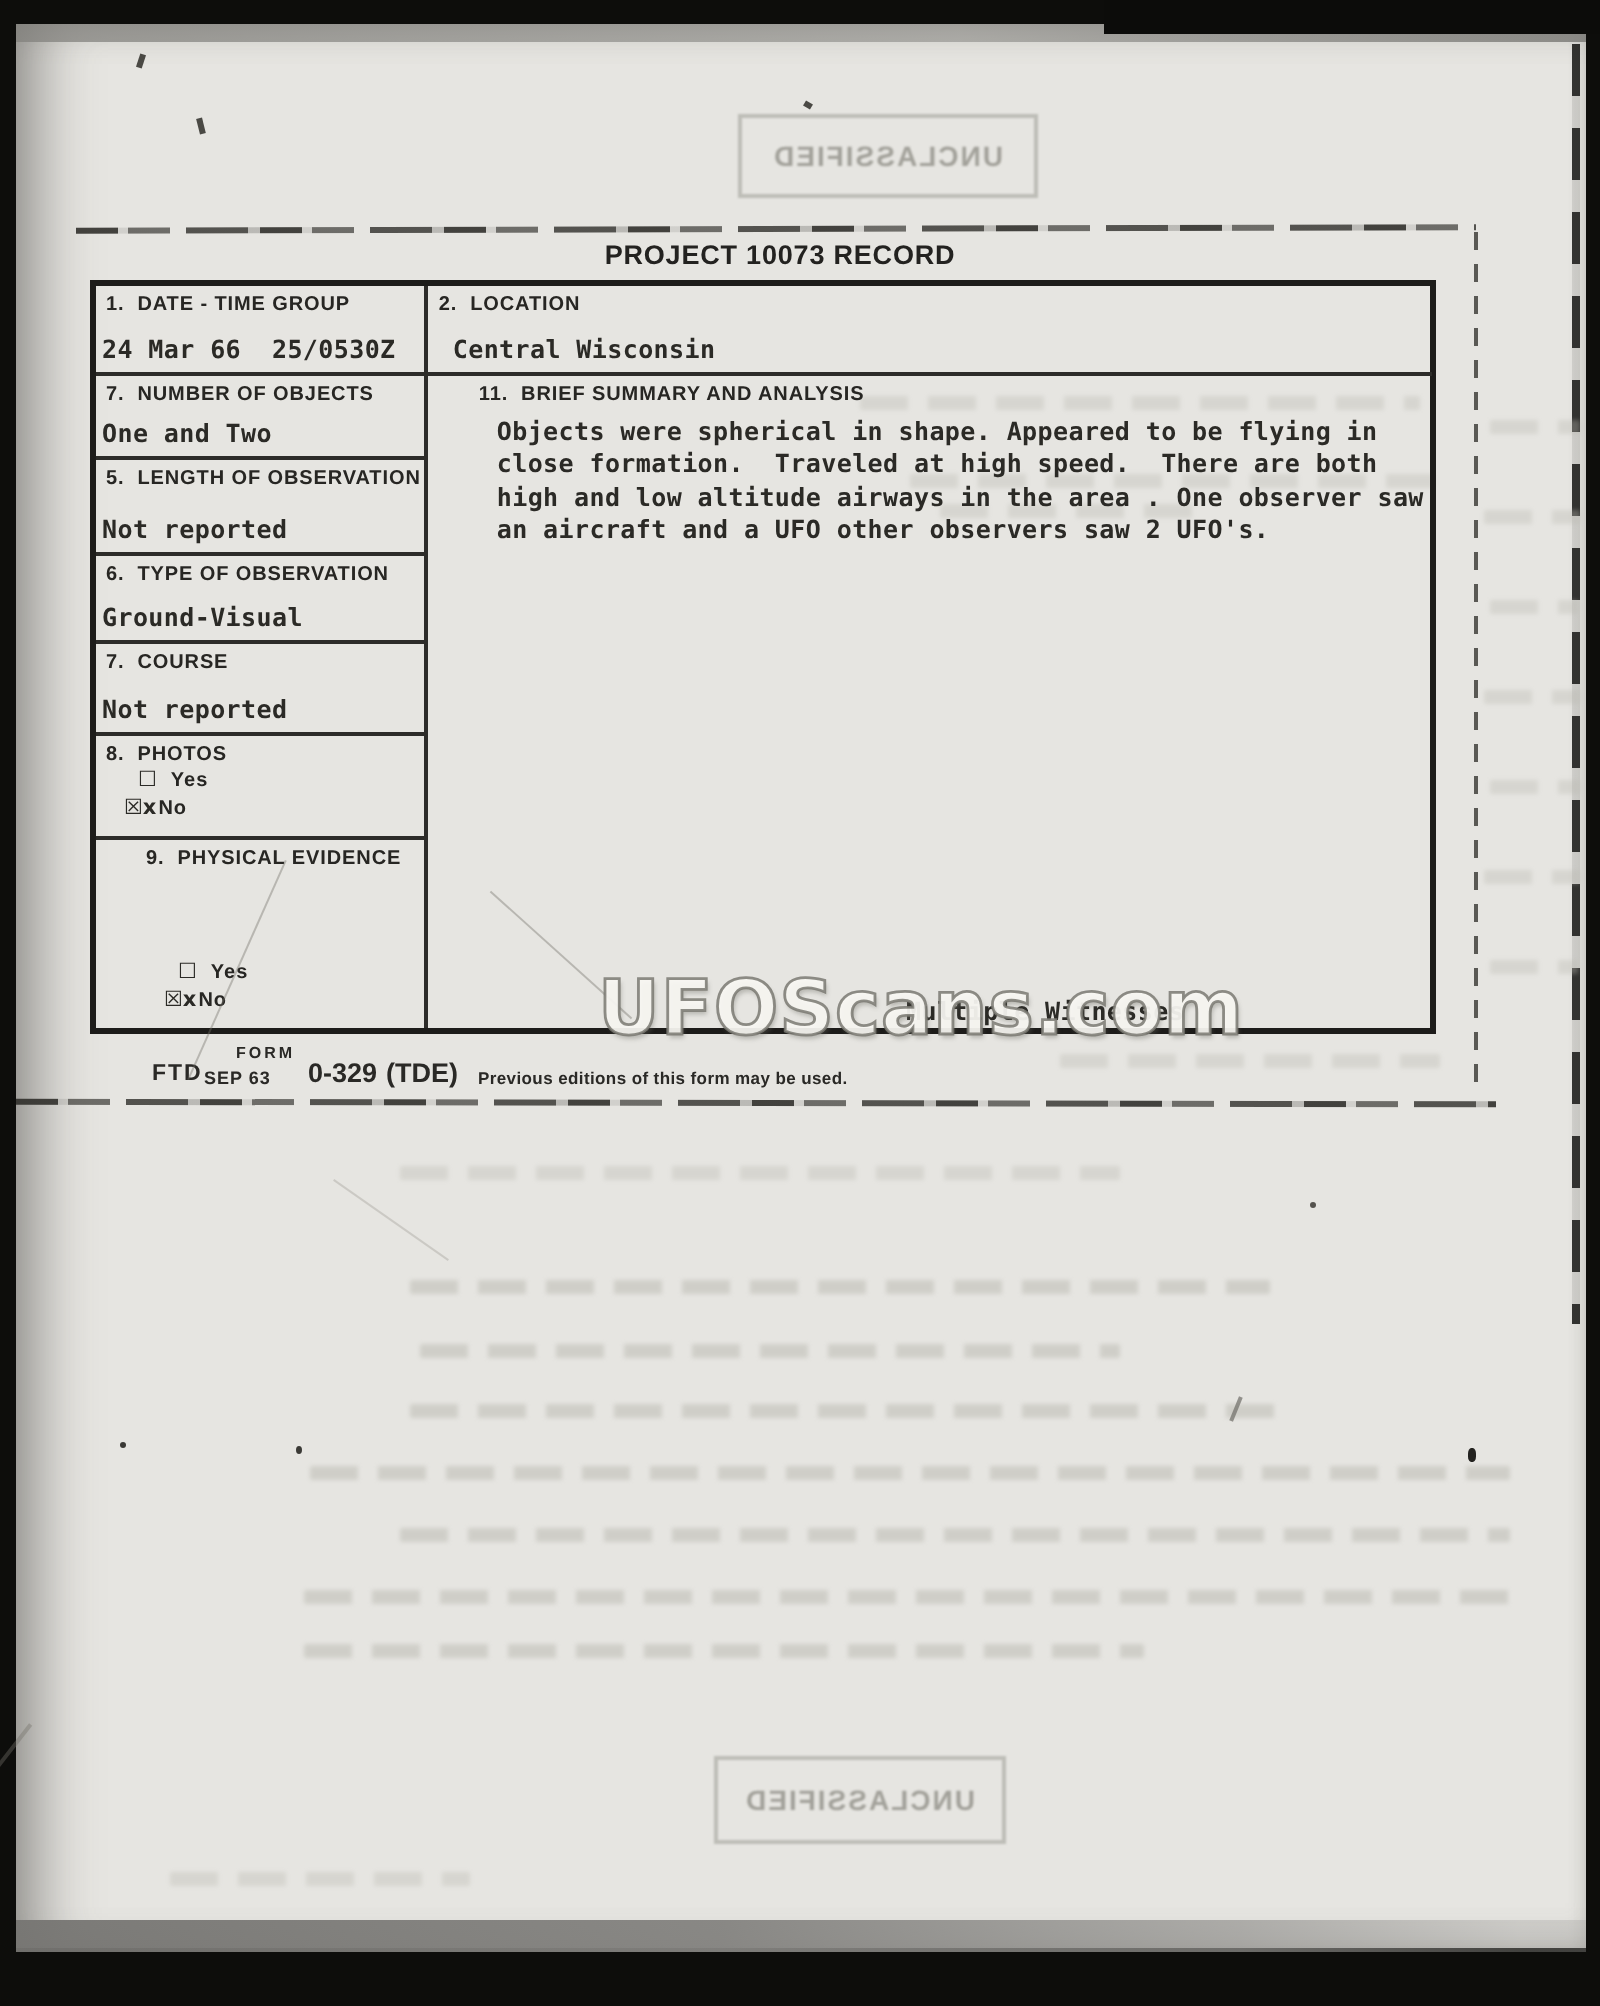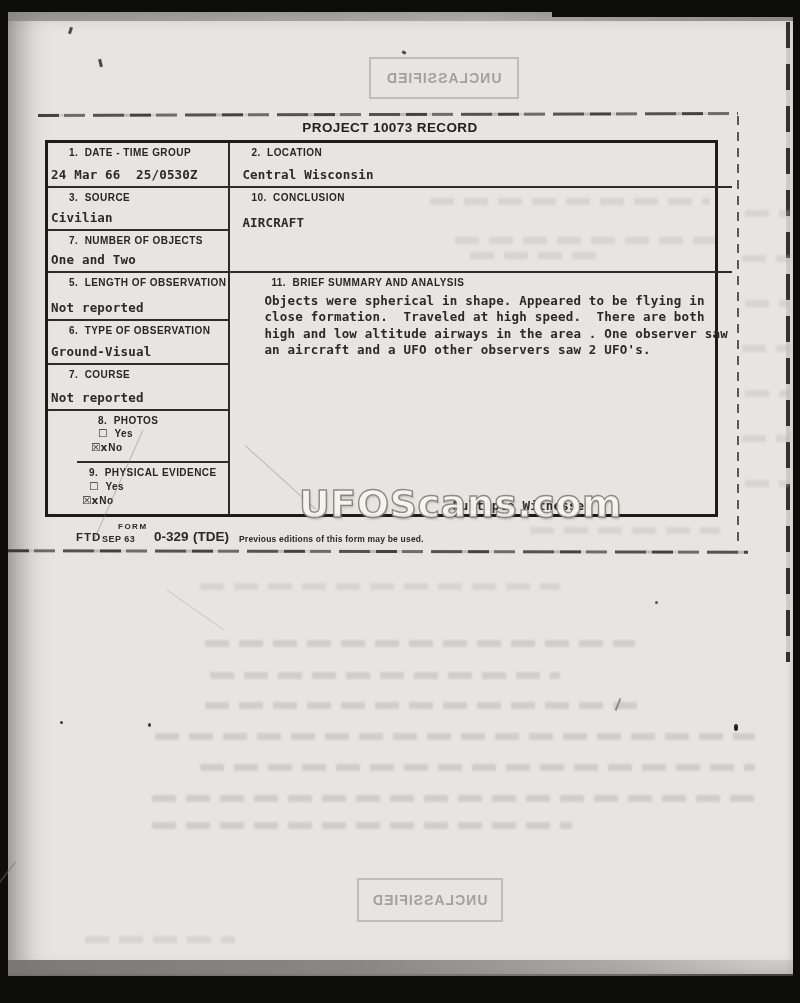--- a/index.html
+++ b/index.html
@@ -31,21 +31,21 @@
 
   
   #form-box { position:absolute; left:45px; top:140px; width:673px; height:377px;
     border:3px solid #1d1c1a; display:flex; }
   #form-title { position:absolute; left:230px; top:120px; width:320px; text-align:center;
     font-weight:700; font-size:13.5px; letter-spacing:.4px; color:#232220; }
   .col-left { width:183px; border-right:2px solid #2d2c29; display:flex; flex-direction:column; }
   .col-right { flex:1; display:flex; flex-direction:column; }
   .cell { position:relative; border-bottom:2px solid #2d2c29; display:flex; flex-direction:column; justify-content:space-between; }
   .cell.last { border-bottom:none; flex:1;margin-left:20px; }
-  .flabel { font-weight:700; font-size:10px; letter-spacing:.45px; color:#272623; padding:4px 2px 0 21px; white-space:pre; }
+  .flabel { font-weight:700; font-size:10px; letter-spacing:.45px; color:#272623; padding:4px 2px 0 5px; white-space:pre; }
   .typed { font-family:"DejaVu Sans Mono", monospace; font-weight:700; font-size:12.5px;
     color:#2b2a26; white-space:pre; letter-spacing:.2px; }
   .cell .value { margin:0 0 4px 3px; }
   .col-right .value { margin-left:12px; }
   .cbline { display:flex; align-items:center; gap:7px; margin-left:21px; line-height:13px; }
   .cbline.no { margin-left:14px; gap:1px; margin-top:1px; }
   .cbglyph { font-family:"DejaVu Sans", sans-serif; font-size:10.5px; font-weight:700; color:#2b2a26; }
   .cblabel { font-weight:700; font-size:10px; letter-spacing:.5px; color:#272623; }
   .cb-stack { margin-bottom:7px; }
   #summary-lines { padding:5px 4px 0 14px; line-height:16.4px; }
@@ -120,41 +120,37 @@
 <div class="vdash" style="left:737px; top:116px; height:430px;"></div>
 
 <div id="form-title">PROJECT 10073 RECORD</div>
 
 <div id="form-box">
   <div class="col-left">
     <div class="cell" style="height:45px;">
       <div class="flabel">1.  DATE - TIME GROUP</div>
       <div class="typed value">24 Mar 66  25/0530Z</div>
     </div>
-    <div class="cell" style="height:43px;">
-      <div class="flabel">3.  SOURCE</div>
-      <div class="typed value">Civilian</div>
-    </div>
     <div class="cell" style="height:42px;">
       <div class="flabel">7.  NUMBER OF OBJECTS</div>
       <div class="typed value">One and Two</div>
     </div>
     <div class="cell" style="height:48px;">
       <div class="flabel">5.  LENGTH OF OBSERVATION</div>
       <div class="typed value">Not reported</div>
     </div>
     <div class="cell" style="height:44px;">
       <div class="flabel">6.  TYPE OF OBSERVATION</div>
       <div class="typed value">Ground-Visual</div>
     </div>
     <div class="cell" style="height:46px;">
       <div class="flabel">7.  COURSE</div>
       <div class="typed value">Not reported</div>
     </div>
-    <div class="cell" style="height:52px;margin-left:29px;">
+    <div class="cell" style="height:52px;">
       <div class="flabel">8.  PHOTOS</div>
       <div class="cb-stack">
         <div class="cbline">
           <span class="cbglyph">☐</span>
           <span class="cblabel">Yes</span>
         </div>
         <div class="cbline no">
           <span class="cbglyph">☒x</span>
           <span class="cblabel">No</span>
         </div>
@@ -171,24 +167,20 @@
           <span class="cbglyph">☒x</span>
           <span class="cblabel">No</span>
         </div>
       </div>
     </div>
   </div>
   <div class="col-right">
     <div class="cell" style="height:45px;">
       <div class="flabel">2.  LOCATION</div>
       <div class="typed value">Central Wisconsin</div>
-    </div>
-    <div class="cell" style="height:85px; justify-content:flex-start;">
-      <div class="flabel">10.  CONCLUSION</div>
-      <div class="typed value" style="margin-top:12px;">AIRCRAFT</div>
     </div>
     <div class="cell last" style="justify-content:flex-start;">
       <div class="flabel">11.  BRIEF SUMMARY AND ANALYSIS</div>
       <div id="summary-lines">
         <div class="typed">Objects were spherical in shape. Appeared to be flying in</div>
         <div class="typed">close formation.  Traveled at high speed.  There are both</div>
         <div class="typed">high and low altitude airways in the area . One observer saw</div>
         <div class="typed">an aircraft and a UFO other observers saw 2 UFO's.</div>
       </div>
     </div>

